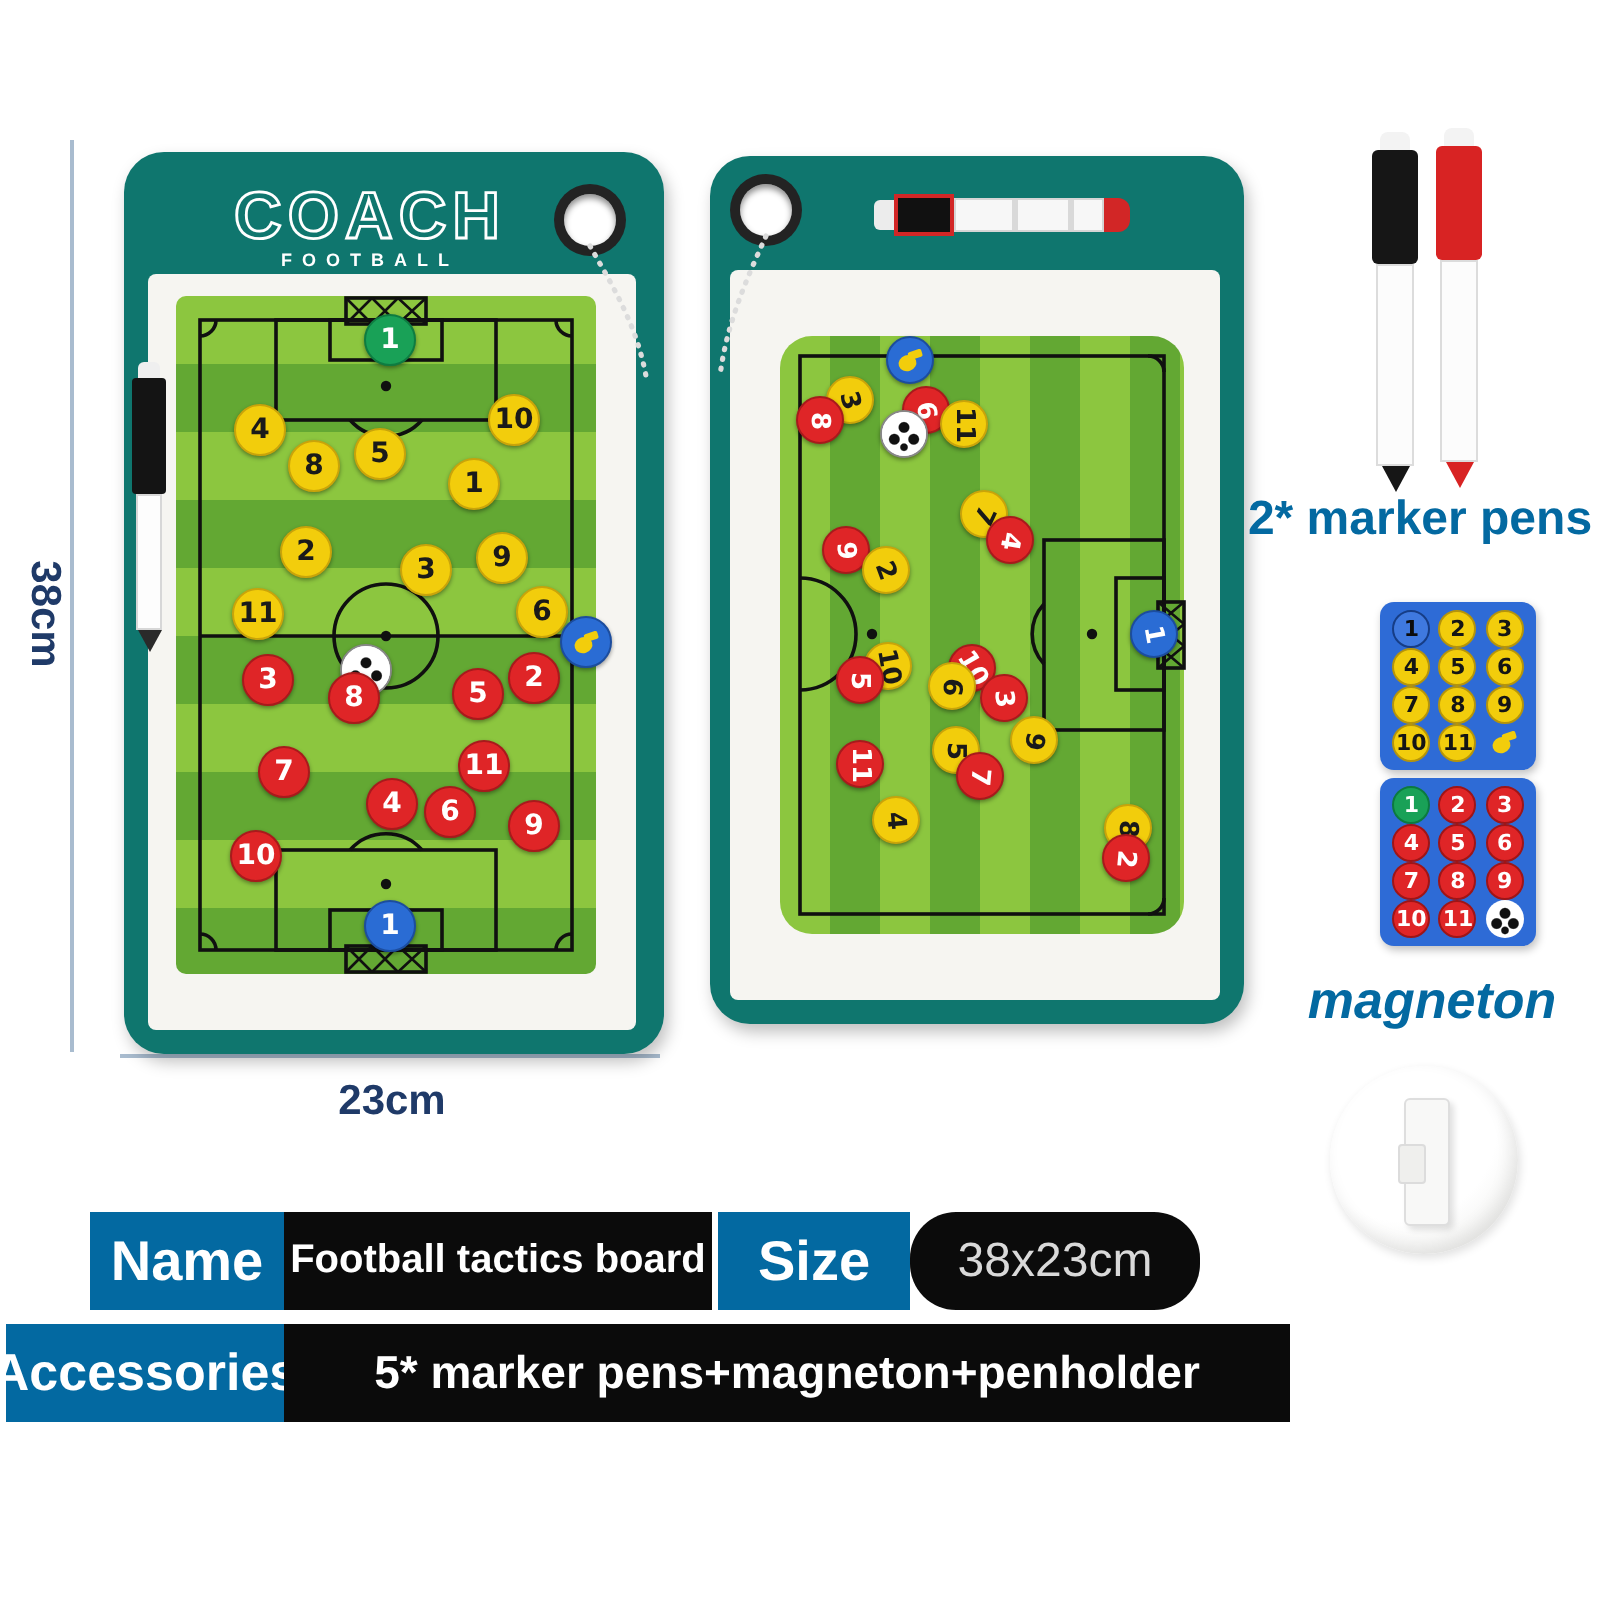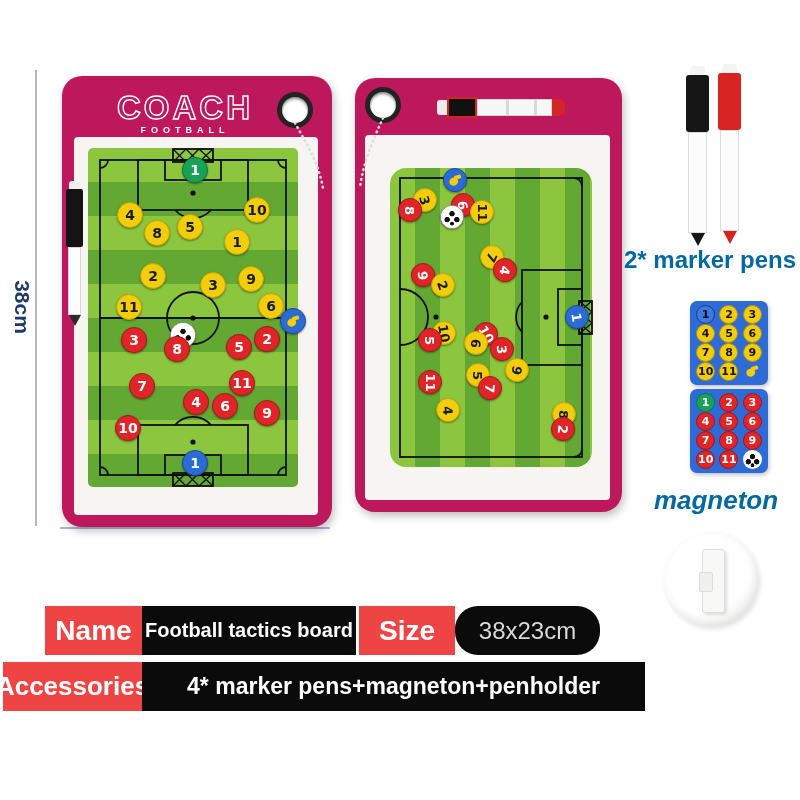--- a/index.html
+++ b/index.html
@@ -6,21 +6,21 @@
   .stage { position:relative; width:800px; height:800px; background:#ffffff; overflow:hidden;
            font-family:"Liberation Sans", sans-serif; }
 
   
   .vline { position:absolute; left:35px; top:70px; width:2px; height:456px; background:#a9bccf; }
   .hline { position:absolute; left:60px; top:527px; width:270px; height:2px; background:#a9bccf; }
   .dim-label { position:absolute; color:#1f3a68; font-weight:bold; font-size:21px; text-align:center; }
   .rot90 { transform:rotate(90deg); }
 
   
-  .board { position:absolute; background:#be185d; border-radius:20px; box-shadow:2px 4px 8px rgba(0,0,0,.25); }
+  .board { position:absolute; background:#0f766e; border-radius:20px; box-shadow:2px 4px 8px rgba(0,0,0,.25); }
   .board-front { left:62px; top:76px; width:270px; height:451px; }
   .board-back  { left:355px; top:78px; width:267px; height:434px; }
   .board-inner { position:absolute; background:#f6f5f1; border-radius:4px; }
   .board-front .board-inner { left:12px; right:14px; top:61px; bottom:12px; }
   .board-back  .board-inner { left:10px; right:12px; top:57px; bottom:12px; }
 
   .hole { position:absolute; width:26px; height:26px; border-radius:50%; background:#fff;
           box-shadow:0 0 0 5px #232323, inset 0 2px 3px rgba(0,0,0,.45); }
   .board-front .hole { left:220px; top:21px; }
   .board-back  .hole { left:15px; top:14px; }
@@ -108,31 +108,32 @@
              border:1px solid #dedede; border-radius:3px; box-shadow:2px 2px 3px rgba(0,0,0,.12); }
   .ph-notch { position:absolute; left:-4px; top:22px; width:12px; height:18px; background:#efefed;
               border:1px solid #dcdcdc; border-radius:2px; }
 
   
   .caption { position:absolute; color:#0369a1; font-weight:bold; text-align:center; }
 
   
   .spec-cell { position:absolute; display:flex; align-items:center; justify-content:center;
                color:#fff; box-sizing:border-box; }
-  .spec-blue  { background:#ef4444; font-weight:bold; }
+  .spec-blue  { background:#0369a1; font-weight:bold; }
   .spec-black { background:#0b0b0b; font-weight:bold; }
 </style>
 </head>
 <body>
 
 <div class="stage">
 
   <div class="vline"></div>
   <div class="dim-label rot90" style="left:-8px; top:295px; width:60px; height:24px;">38cm</div>
   <div class="hline"></div>
+  <div class="dim-label" style="left:136px; top:539px; width:120px;">23cm</div>
 
   <div class="board board-front">
     <div class="board-inner"></div>
     <div class="coach-title">COACH</div>
     <div class="coach-sub">FOOTBALL</div>
     <div class="hole"></div>
     <svg class="chain-svg" width="270" height="451">
       <path d="M233 47 C 243 65 256 85 261 112" fill="none" stroke="#dcdcdc" stroke-width="2.6" stroke-linecap="round" stroke-dasharray="0.6 4.4"></path>
     </svg>
     <div class="pen-clip-front">
@@ -401,15 +402,15 @@
     <div class="ph-clip">
       <div class="ph-notch"></div>
     </div>
   </div>
 
   <div class="spec-cell spec-blue" style="left:45px; top:606px; width:97px; height:49px; font-size:28px;">Name</div>
   <div class="spec-cell spec-blue" style="left:359px; top:606px; width:96px; height:49px; font-size:28px;">Size</div>
   <div class="spec-cell spec-black" style="left:142px; top:606px; width:214px; height:49px; font-size:20px;">Football tactics board</div>
   <div class="spec-cell spec-black" style="left:455px; top:606px; width:145px; height:49px; font-size:24px; font-weight:400; color:#d9d9d9;border-radius:23px;">38x23cm</div>
   <div class="spec-cell spec-blue" style="left:3px; top:662px; width:139px; height:49px; font-size:26px;">Accessories</div>
-  <div class="spec-cell spec-black" style="left:142px; top:662px; width:503px; height:49px; font-size:23px;">4* marker pens+magneton+penholder</div>
+  <div class="spec-cell spec-black" style="left:142px; top:662px; width:503px; height:49px; font-size:23px;">5* marker pens+magneton+penholder</div>
 
 </div>
 
 </body></html>

